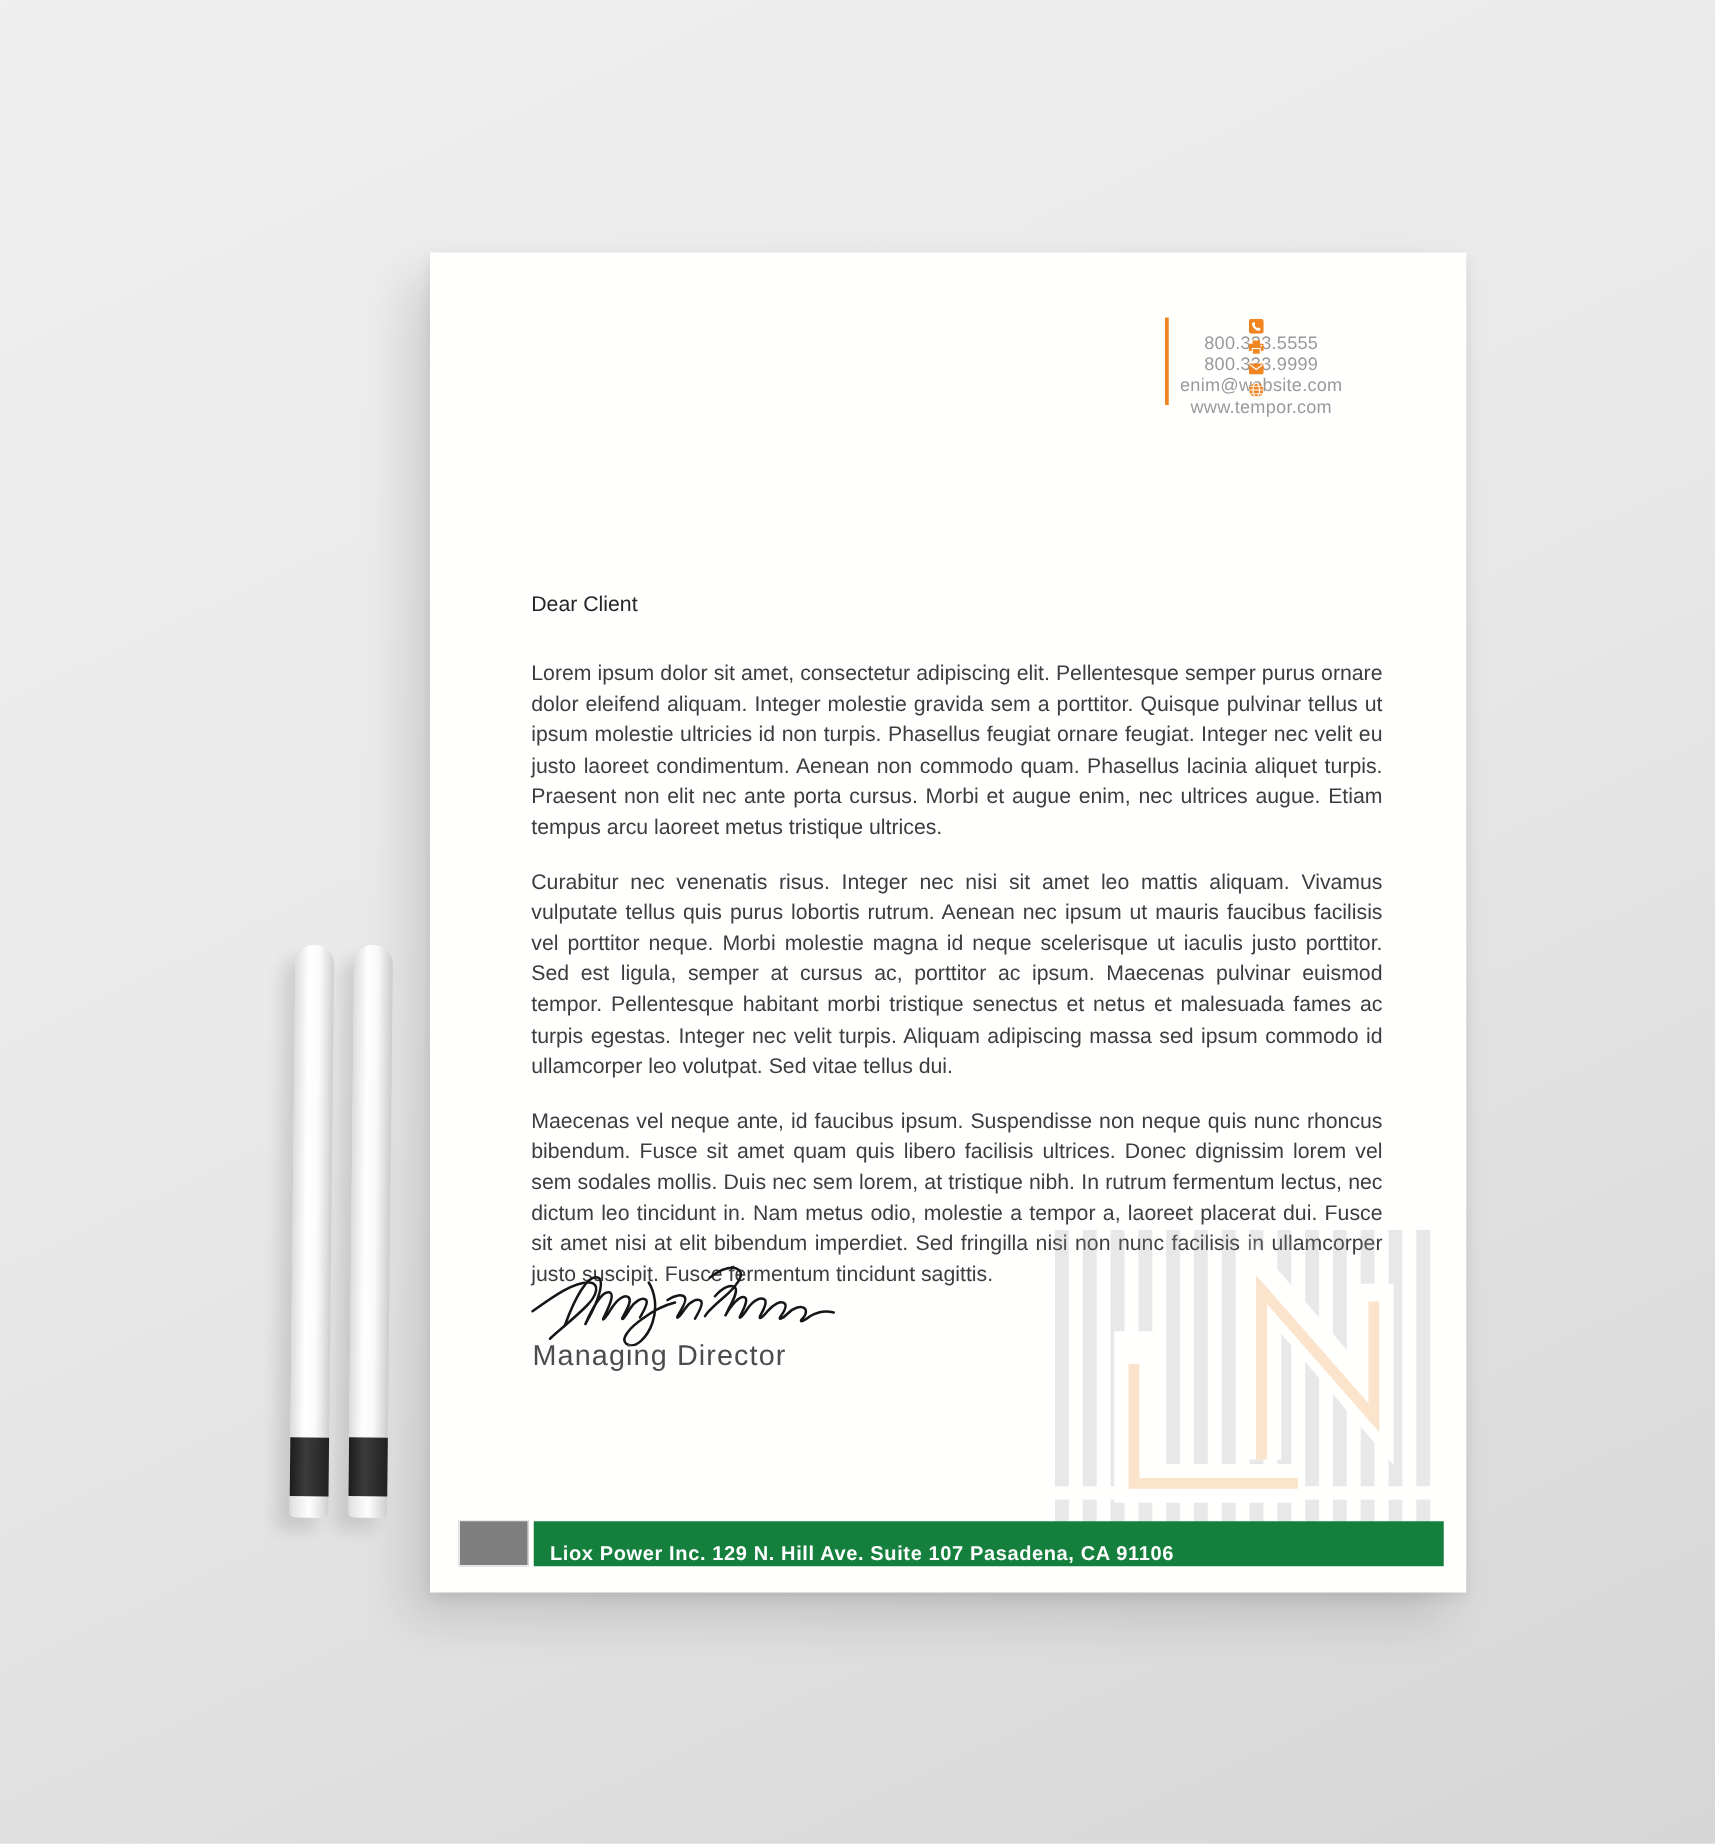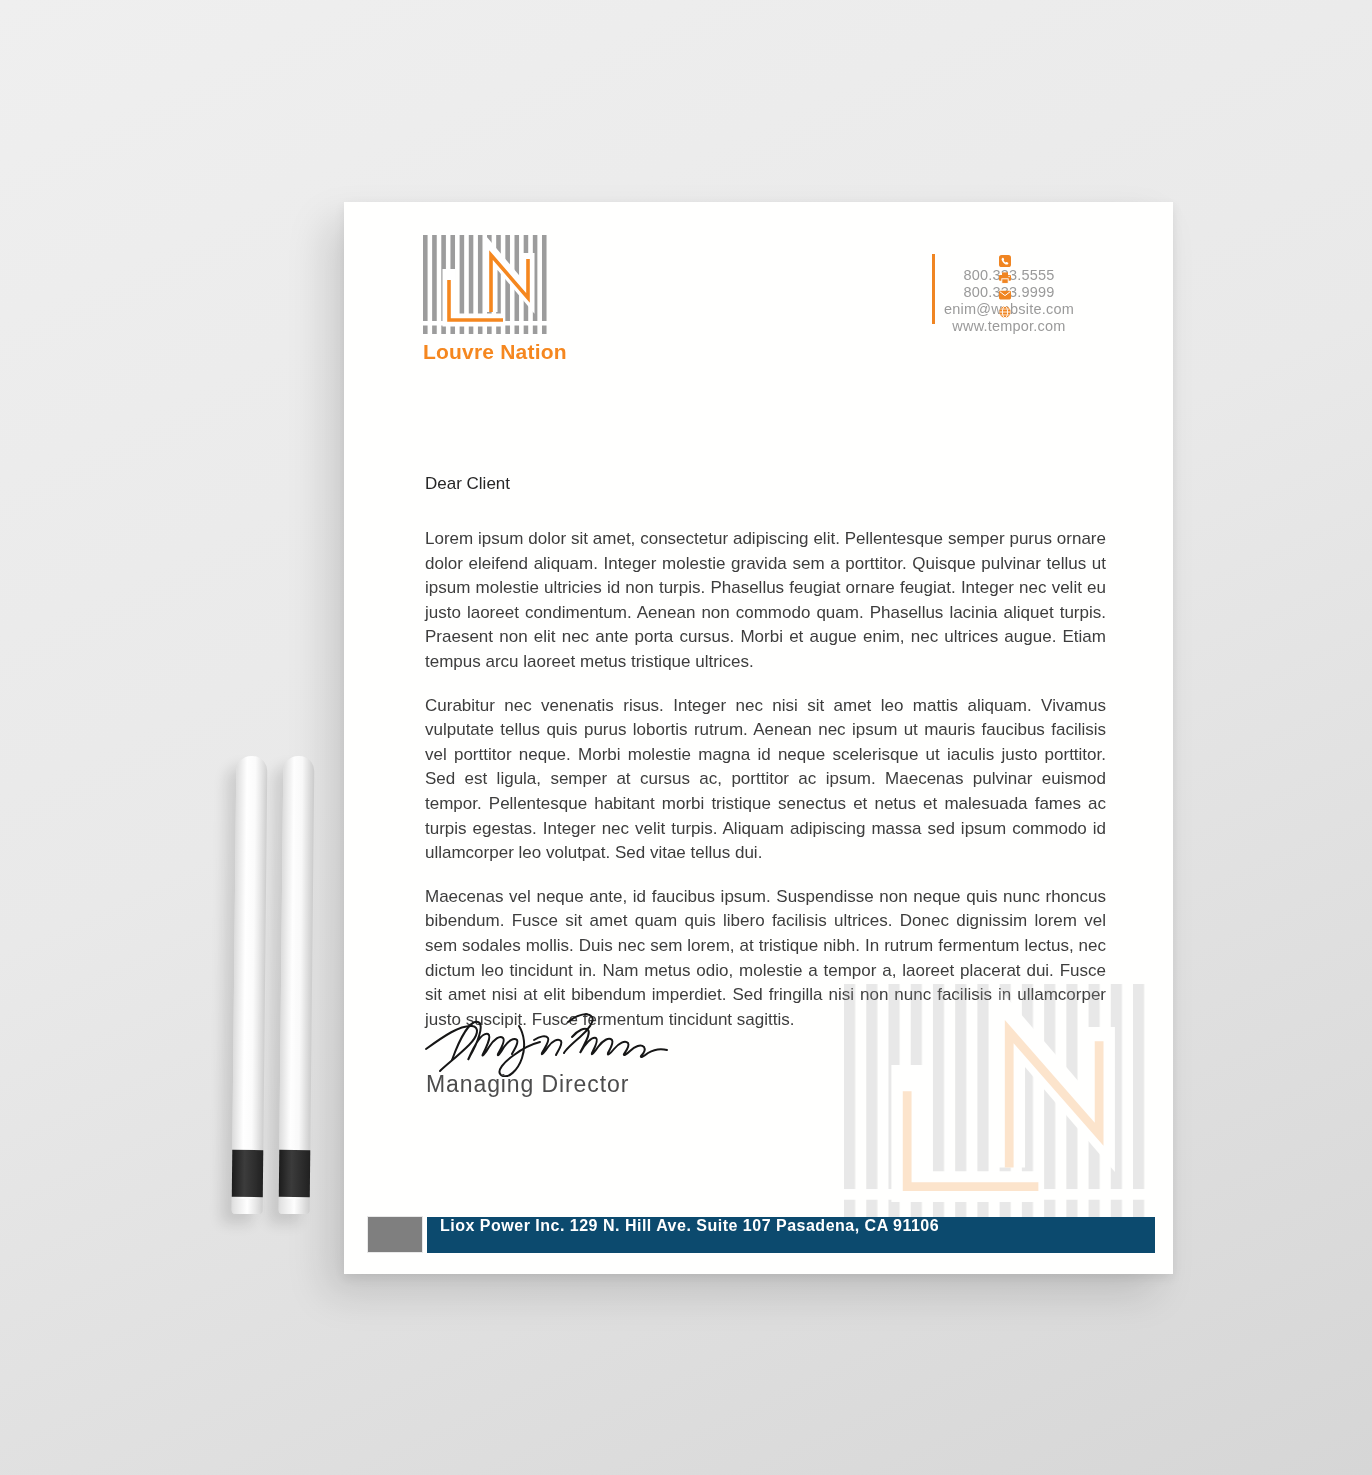--- a/index.html
+++ b/index.html
@@ -53,21 +53,21 @@
   
   .watermark{ position:absolute; left:500px; top:782px; opacity:.22; pointer-events:none; }
 
   
   .footer-square{
     position:absolute; left:23px; top:1014px; width:56px; height:37px;
     background:#7f7f7f; border:1px solid #e9e9e9;
   }
   .footer-bar{
     position:absolute; left:83px; top:1015px; width:728px; height:36px;
-    background:#0c4a6e; display:flex; align-items:flex-start;
+    background:#15803d; display:flex; align-items:flex-end;
   }
   .footer-bar span{
     color:#ffffff; font-size:16px; font-weight:bold; letter-spacing:.5px;
     padding-left:13px; white-space:nowrap;
   }
 
   
   .pen{
     position:absolute; width:31px; height:458px; top:756px;
     border-radius:15px 15px 4px 4px;
@@ -95,36 +95,20 @@
     <div class="pen-band"></div>
     <div class="pen-tip"></div>
   </div>
   <div class="pen pen-2">
     <div class="pen-band"></div>
     <div class="pen-tip"></div>
   </div>
 
   <div class="sheet">
 
-    <div class="logo-block">
-      <svg class="logo-mark" width="128" height="99" viewBox="0 0 128 99" preserveAspectRatio="none">
-        <defs>
-          <pattern id="st1" width="9.15" height="99" patternUnits="userSpaceOnUse">
-            <rect width="4.6" height="99" fill="#9c9c9c"></rect>
-          </pattern>
-        </defs>
-        <rect x="0" y="0" width="128" height="99" fill="url(#st1)"></rect>
-        <rect x="0" y="86" width="128" height="4.5" fill="#ffffff"></rect>
-        <path d="M26,34 L26,85 L80,85" fill="none" stroke="#ffffff" stroke-width="13"></path>
-        <path d="M68,77 L68,17 L105,61 L105,18" fill="none" stroke="#ffffff" stroke-width="13"></path>
-        <path d="M26,45 L26,85 L80,85" fill="none" stroke="#f5871f" stroke-width="3.6"></path>
-        <path d="M68,77 L68,20 L105,63 L105,24" fill="none" stroke="#f5871f" stroke-width="3.6"></path>
-      </svg>
-      <div class="wordmark">Louvre Nation</div>
-    </div>
 
     <div class="contact">
       <div class="contact-rule"></div>
       <div class="contact-rows">
         <div class="contact-row">
           <svg width="12" height="12" viewBox="0 0 12 12">
             <rect width="12" height="12" rx="2.6" fill="#f08522"></rect>
             <path d="M3.3,2.9 C4,2.5 4.6,2.7 4.8,3.4 L5.1,4.3 C5.2,4.7 5,5.1 4.7,5.4 C5.1,6.3 5.8,7 6.7,7.4 C7,7.1 7.4,6.9 7.8,7.1 L8.7,7.4 C9.4,7.6 9.6,8.3 9.1,8.9 C8.6,9.6 7.6,9.8 6.7,9.4 C5,8.6 3.5,7.1 2.8,5.3 C2.4,4.4 2.6,3.4 3.3,2.9 Z" fill="#ffffff"></path>
           </svg>
           <span>800.333.5555</span>

